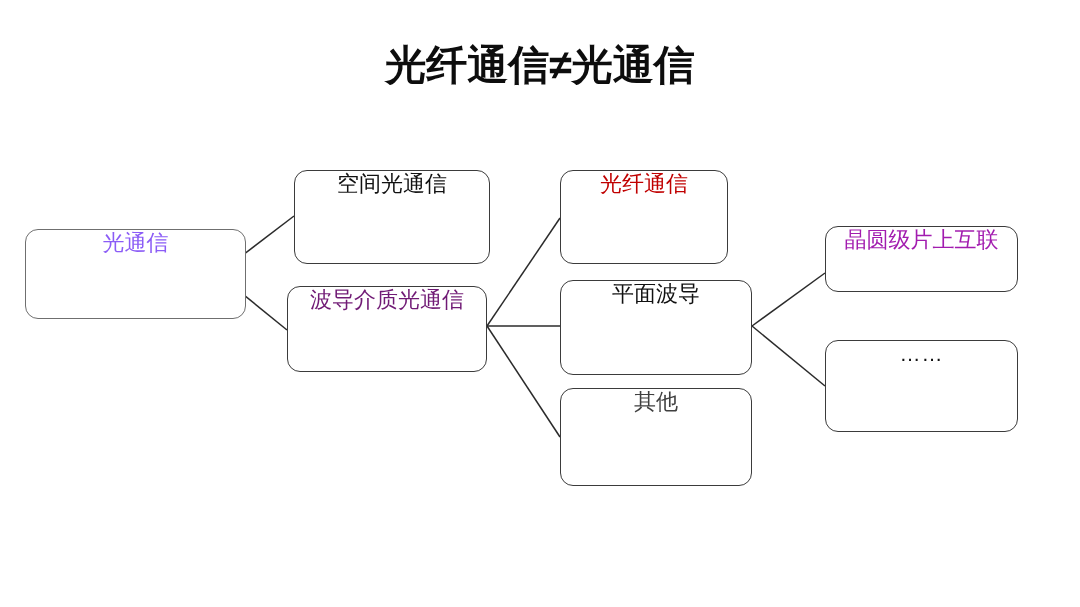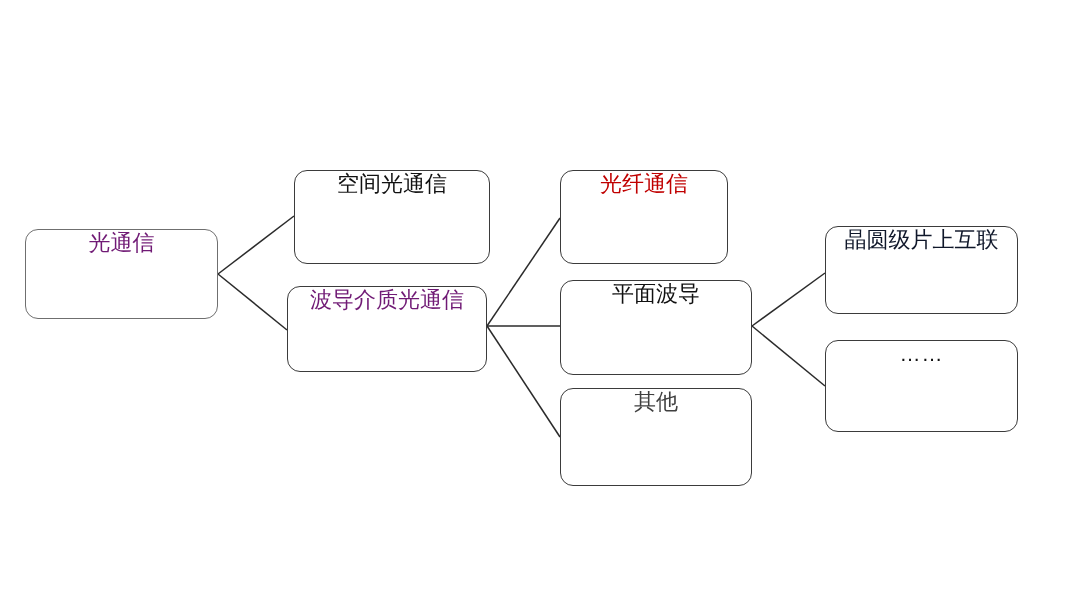--- a/index.html
+++ b/index.html
@@ -67,51 +67,52 @@
   .node.dots .label {
     letter-spacing: 1px;
     font-size: 21px;
   }
 </style>
 </head>
 <body>
 
 <div id="slide">
 
+  <div id="title">光纤通信≠光通信</div>
 
   <svg id="edges" viewBox="0 0 1080 607" xmlns="http://www.w3.org/2000/svg">
       <line x1="218" y1="274" x2="294" y2="216" stroke="#2b2b2b" stroke-width="1.5"></line>
       <line x1="218" y1="274" x2="287" y2="330" stroke="#2b2b2b" stroke-width="1.5"></line>
       <line x1="487" y1="326" x2="560" y2="218" stroke="#2b2b2b" stroke-width="1.5"></line>
       <line x1="487" y1="326" x2="560" y2="326" stroke="#2b2b2b" stroke-width="1.5"></line>
       <line x1="487" y1="326" x2="560" y2="437" stroke="#2b2b2b" stroke-width="1.5"></line>
       <line x1="752" y1="326" x2="825" y2="273" stroke="#2b2b2b" stroke-width="1.5"></line>
       <line x1="752" y1="326" x2="825" y2="386" stroke="#2b2b2b" stroke-width="1.5"></line>
     </svg>
 
   <div id="nodes-layer">
-      <div class="node accent soft-border" style="left: 25px; top: 229px; width: 193px; height: 90px; color: #701a75;">
+      <div class="node accent soft-border" style="left: 25px; top: 229px; width: 221px; height: 90px; color: #8b5cf6;">
         <span class="label">光通信</span>
       </div>
       <div class="node" style="left: 294px; top: 170px; width: 196px; height: 94px; color: rgb(17, 17, 17);">
         <span class="label">空间光通信</span>
       </div>
       <div class="node" style="left: 287px; top: 286px; width: 200px; height: 86px; color: #701a75;">
         <span class="label">波导介质光通信</span>
       </div>
       <div class="node accent" style="left: 560px; top: 170px; width: 168px; height: 94px; color: rgb(192, 0, 0);">
         <span class="label">光纤通信</span>
       </div>
       <div class="node" style="left: 560px; top: 280px; width: 192px; height: 95px; color: rgb(17, 17, 17);">
         <span class="label">平面波导</span>
       </div>
       <div class="node" style="left: 560px; top: 388px; width: 192px; height: 98px; color: #404040;">
         <span class="label">其他</span>
       </div>
-      <div class="node" style="left: 825px; top: 226px; width: 193px; height: 88px; color: #0f172a;">
+      <div class="node" style="left: 825px; top: 226px; width: 193px; height: 66px; color: #a21caf;">
         <span class="label">晶圆级片上互联</span>
       </div>
       <div class="node dots" style="left: 825px; top: 340px; width: 193px; height: 92px; color: rgb(17, 17, 17);">
         <span class="label">……</span>
       </div>
     </div>
 
 </div>
 
 </body></html>

